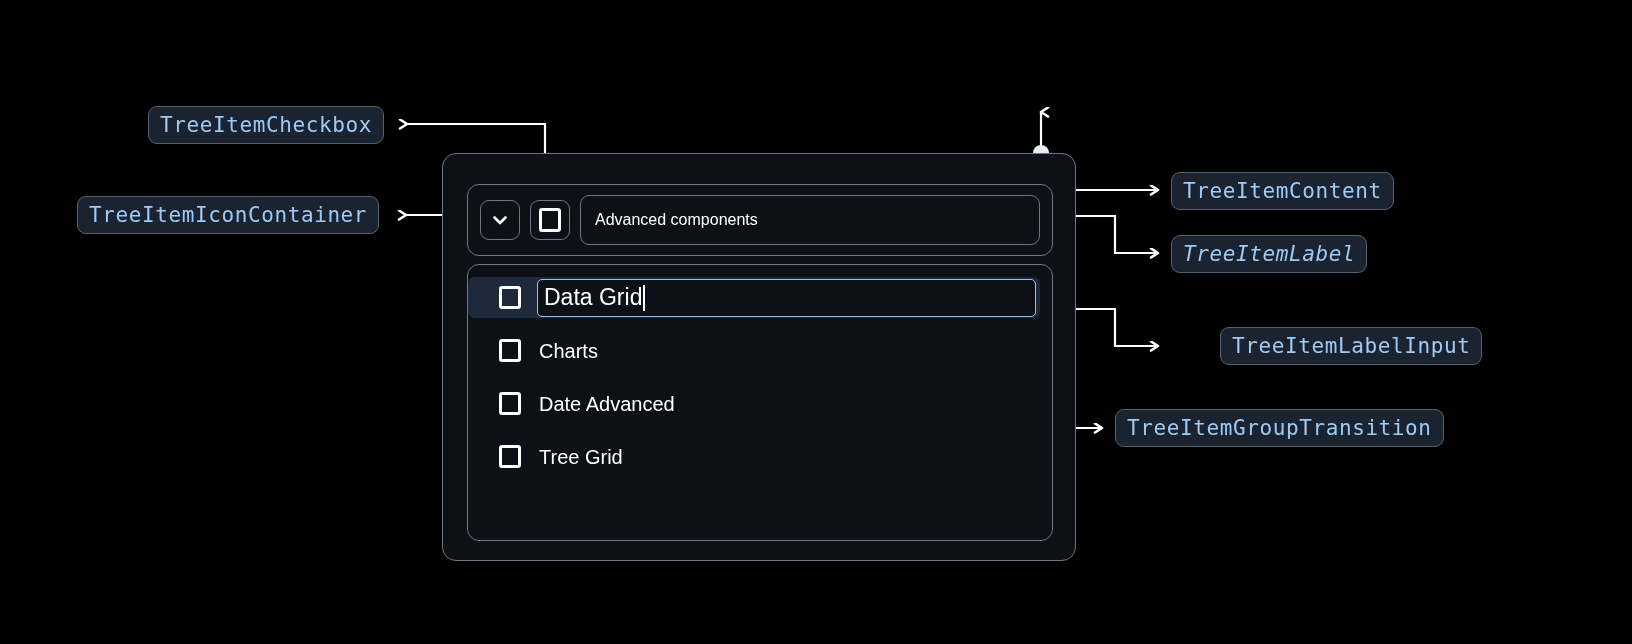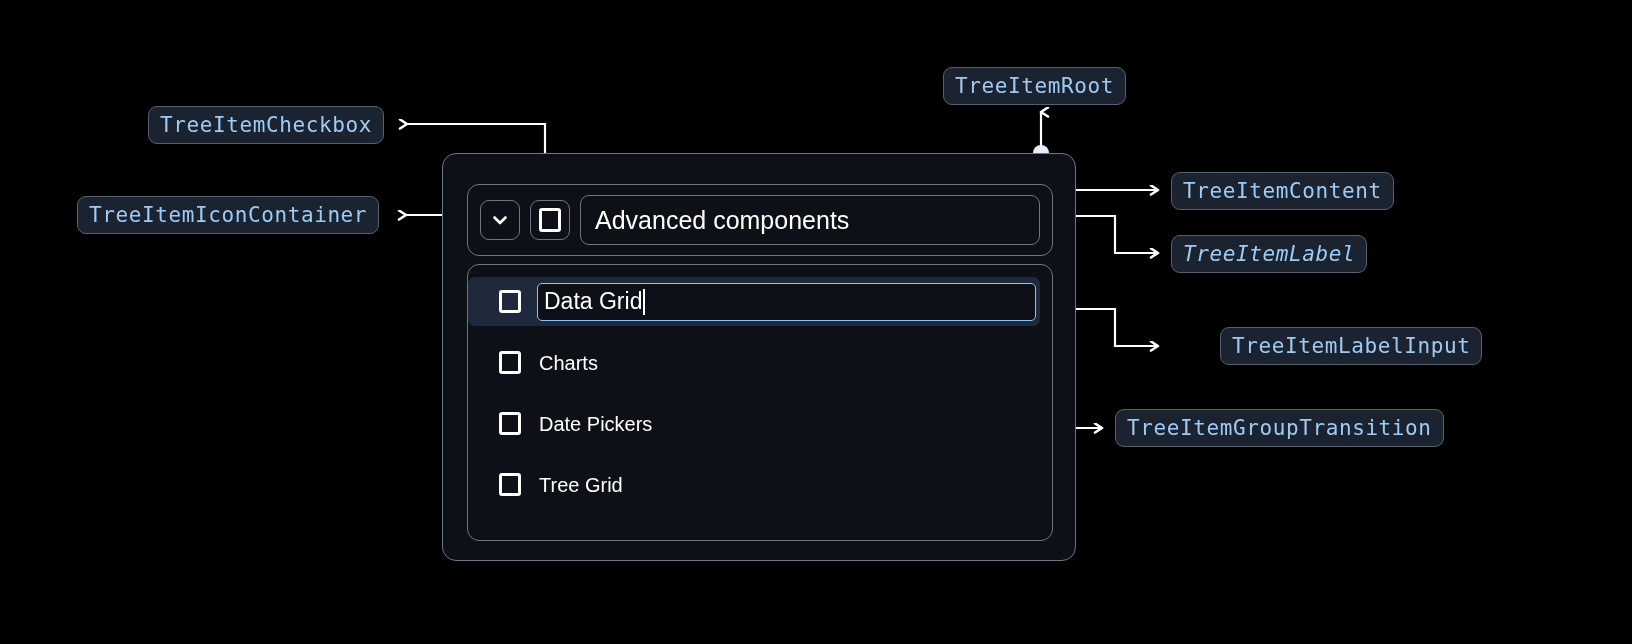--- a/index.html
+++ b/index.html
@@ -106,38 +106,38 @@
   .tree-label {
     flex: 1 1 auto;
     height: 50px;
     box-sizing: border-box;
     border: 1px solid #6e7681;
     border-radius: 9px;
     display: flex;
     align-items: center;
     padding-left: 14px;
     color: #ffffff;
-    font-size: 25px;
+    font-size: 16px;
   }
 
   .group-transition {
     position: absolute;
     left: 24px;
     top: 110px;
     width: 586px;
     height: 277px;
     box-sizing: border-box;
     background: #0d1117;
     border: 1px solid #6e7681;
     border-radius: 12px;
     padding-top: 12px;
   }
   .child-row {
     position: relative;
-    height: 49px;
+    height: 41px;
     margin: 0 0 12px 0;
     display: flex;
     align-items: center;
     padding-left: 31px;
     box-sizing: border-box;
   }
   .child-row.selected {
     background: #1e293b;
     border-radius: 7px;
     margin-right: 12px;
@@ -226,21 +226,20 @@
       <circle cx="1041" cy="216" r="8"></circle>
       <circle cx="1041" cy="309" r="8"></circle>
       <circle cx="1052" cy="428" r="8"></circle>
     </g>
   </svg>
 
   <div class="badge" style="left:148px; top:106px;">TreeItemCheckbox</div>
 
   <div class="badge" style="left:77px; top:196px;">TreeItemIconContainer</div>
 
-  <div class="badge" style="left:943px; top:67px;">TreeItemRoot</div>
 
   <div class="badge" style="left:1171px; top:172px;">TreeItemContent</div>
 
   <div class="badge" style="left:1171px; top:235px;font-style:italic;">TreeItemLabel</div>
 
   <div class="badge" style="left:1220px; top:327px;">TreeItemLabelInput</div>
 
   <div class="badge" style="left:1115px; top:409px;">TreeItemGroupTransition</div>
 
   <div class="tree-root">
@@ -273,21 +272,21 @@
         </span>
       </div>
 
       <div class="child-row">
         <span class="child-chk"></span>
         <span class="child-text">Charts</span>
       </div>
 
       <div class="child-row">
         <span class="child-chk"></span>
-        <span class="child-text">Date Pickers</span>
+        <span class="child-text">Date Advanced</span>
       </div>
 
       <div class="child-row">
         <span class="child-chk"></span>
         <span class="child-text">Tree Grid</span>
       </div>
 
     </div>
   </div>
 

